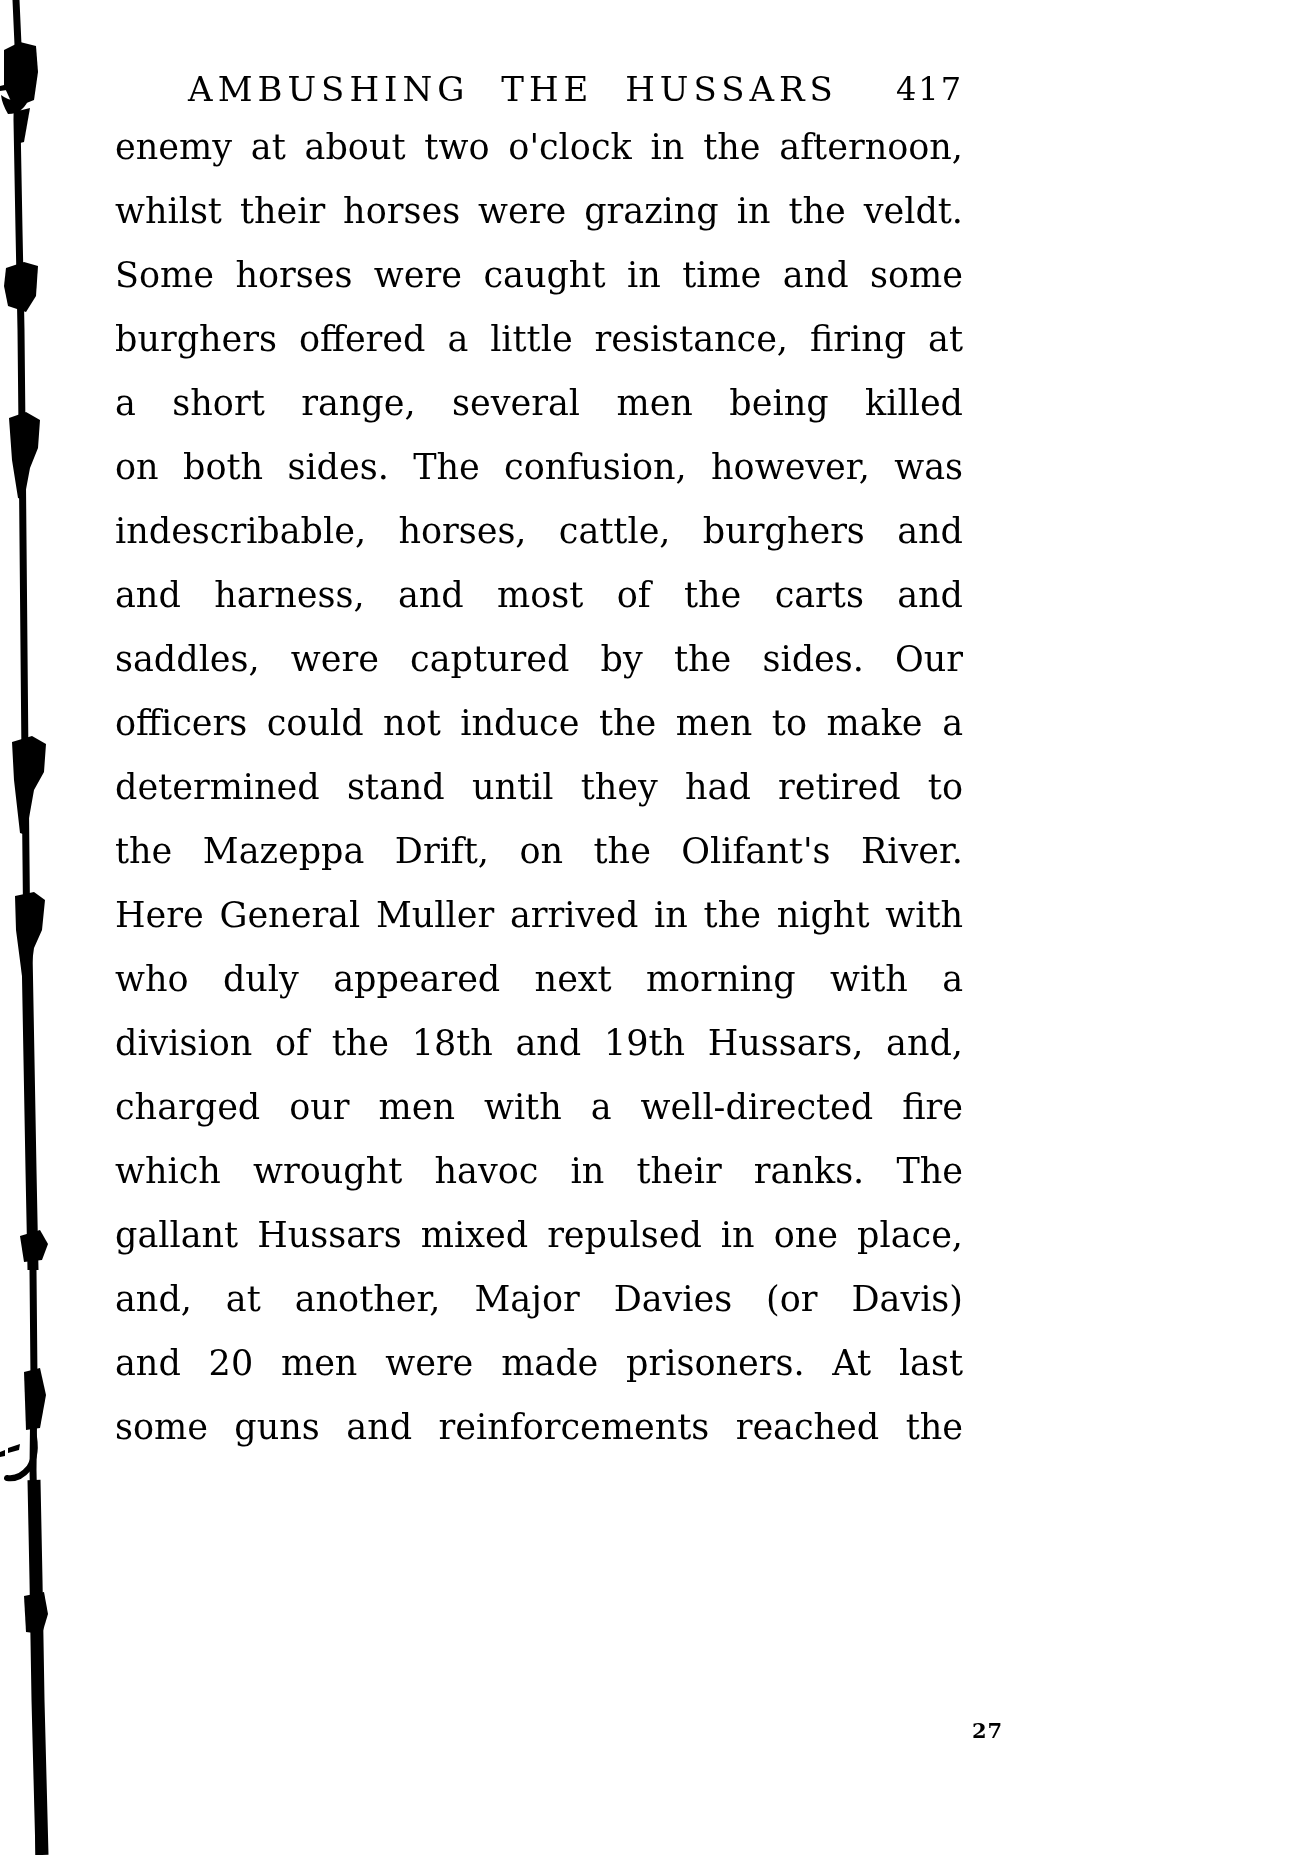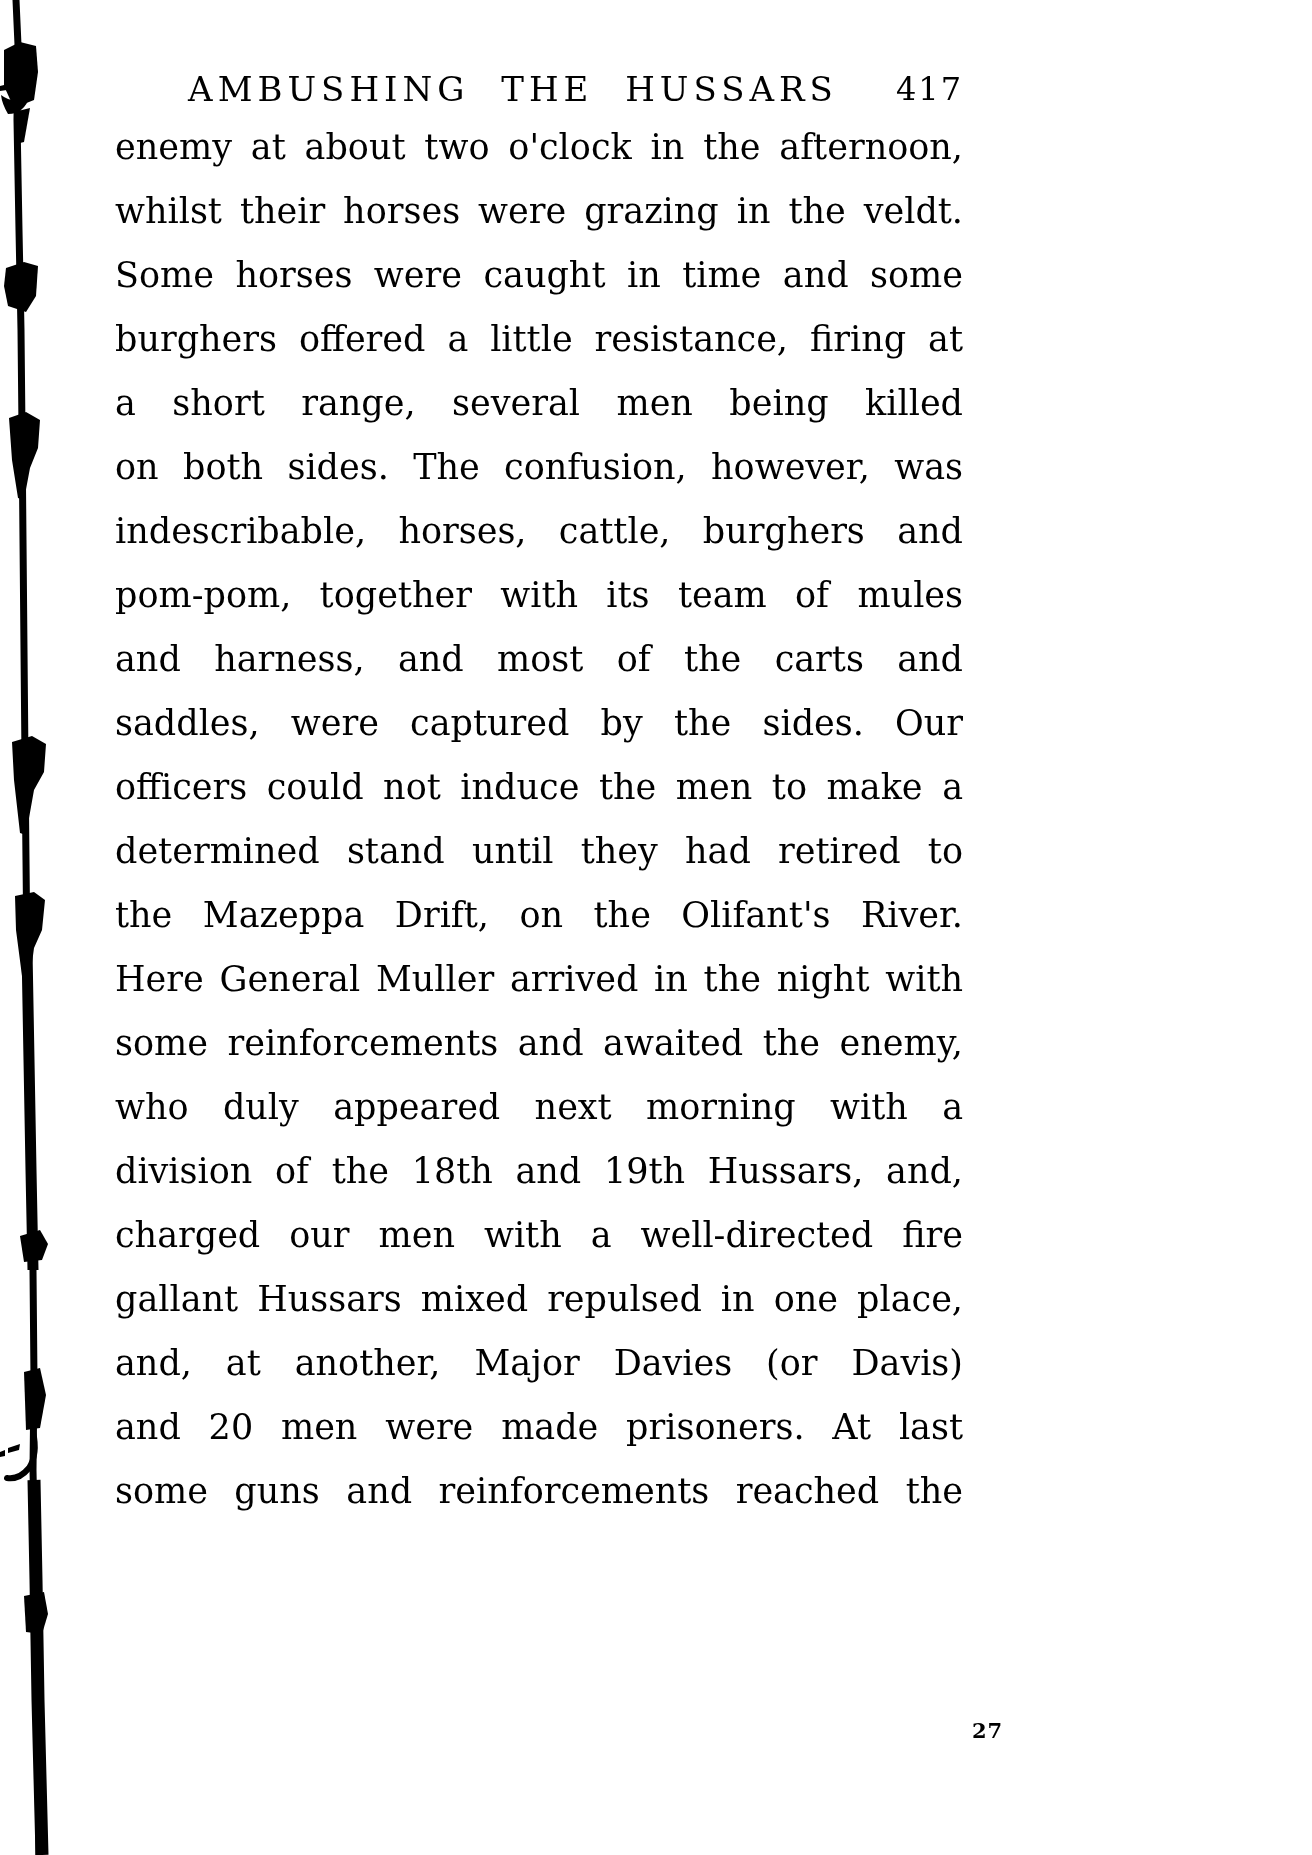--- a/index.html
+++ b/index.html
@@ -96,31 +96,30 @@
   </div>
 
   <div class="body-text">
     <div class="text-line">enemy at about two o'clock in the afternoon,</div>
     <div class="text-line">whilst their horses were grazing in the veldt.</div>
     <div class="text-line">Some horses were caught in time and some</div>
     <div class="text-line">burghers offered a little resistance, firing at</div>
     <div class="text-line">a short range, several men being killed</div>
     <div class="text-line">on both sides. The confusion, however, was</div>
     <div class="text-line">indescribable, horses, cattle, burghers and</div>
-    <div class="text-line">pom-pom, together with its team of mules</div>
     <div class="text-line">and harness, and most of the carts and</div>
     <div class="text-line">saddles, were captured by the sides. Our</div>
     <div class="text-line">officers could not induce the men to make a</div>
     <div class="text-line">determined stand until they had retired to</div>
     <div class="text-line">the Mazeppa Drift, on the Olifant's River.</div>
     <div class="text-line">Here General Muller arrived in the night with</div>
-    <div class="text-line">some reinforcements and awaited the enemy,</div>
     <div class="text-line">who duly appeared next morning with a</div>
     <div class="text-line">division of the 18th and 19th Hussars, and,</div>
     <div class="text-line">charged our men with a well-directed fire</div>
+    <div class="text-line">which wrought havoc in their ranks. The</div>
     <div class="text-line">gallant Hussars mixed repulsed in one place,</div>
     <div class="text-line">and, at another, Major Davies (or Davis)</div>
     <div class="text-line">and 20 men were made prisoners. At last</div>
     <div class="text-line">some guns and reinforcements reached the</div>
   </div>
 
   <div class="signature-mark">27</div>
 
 </div>
 

